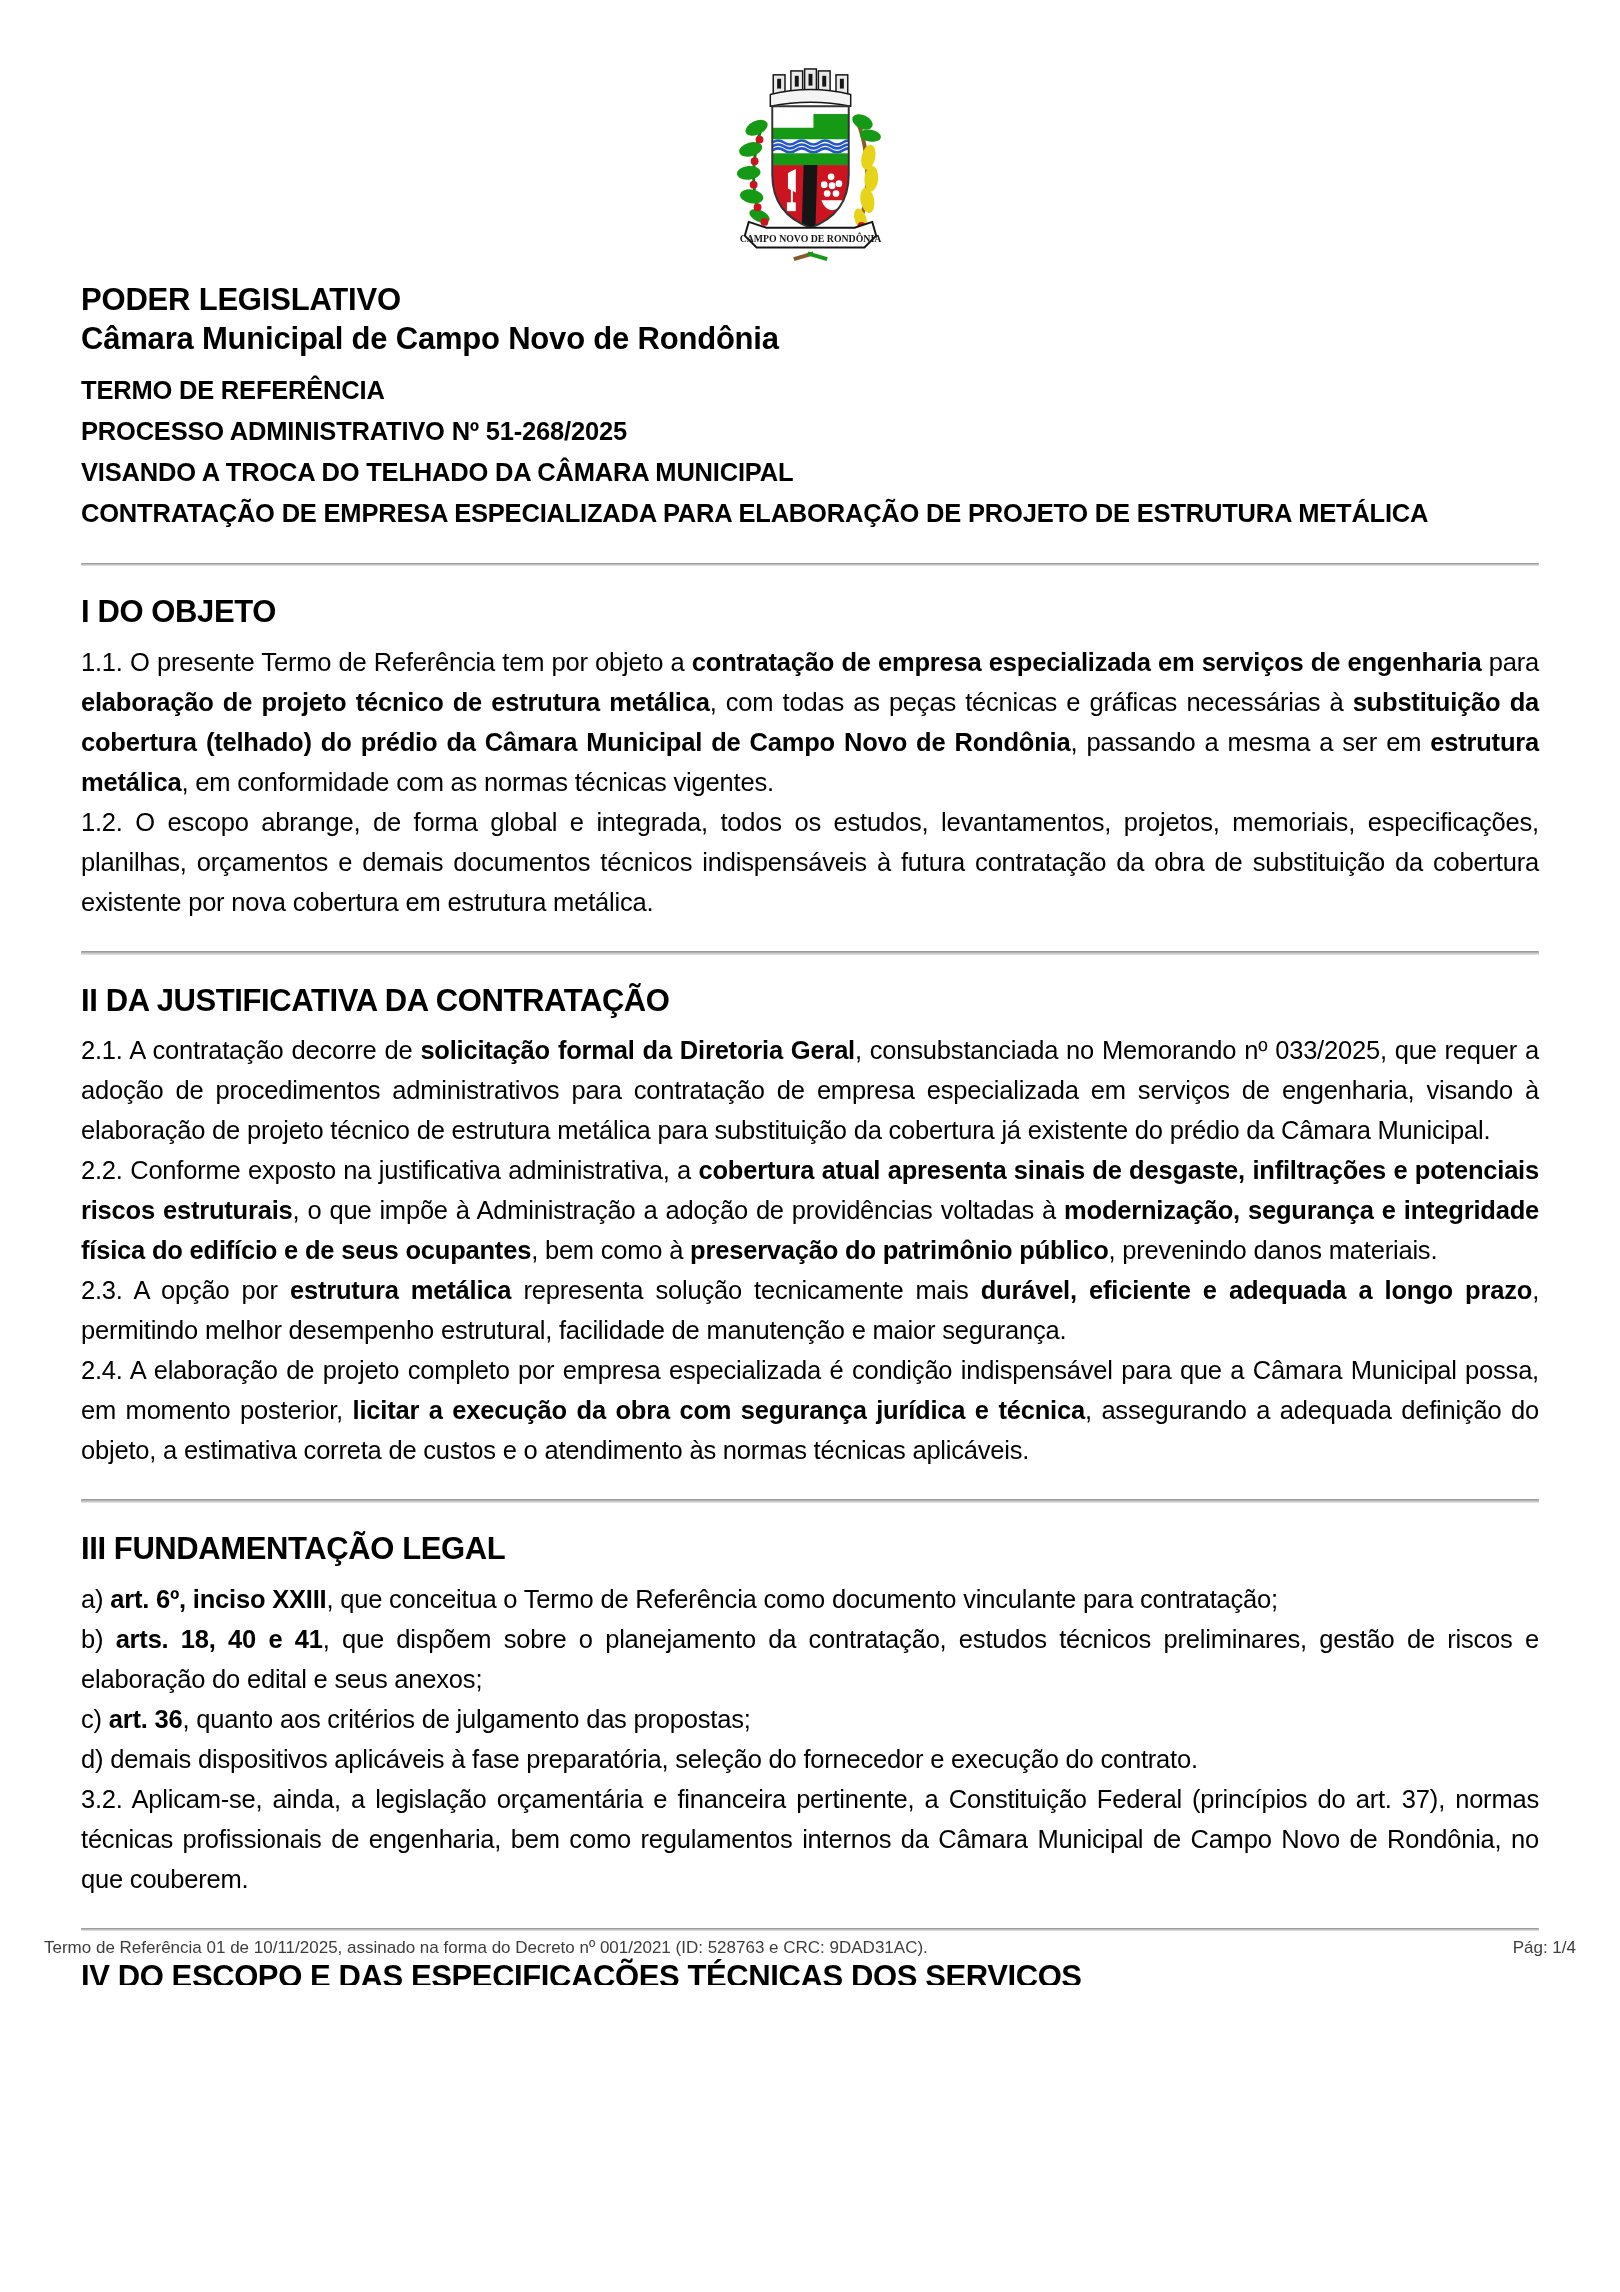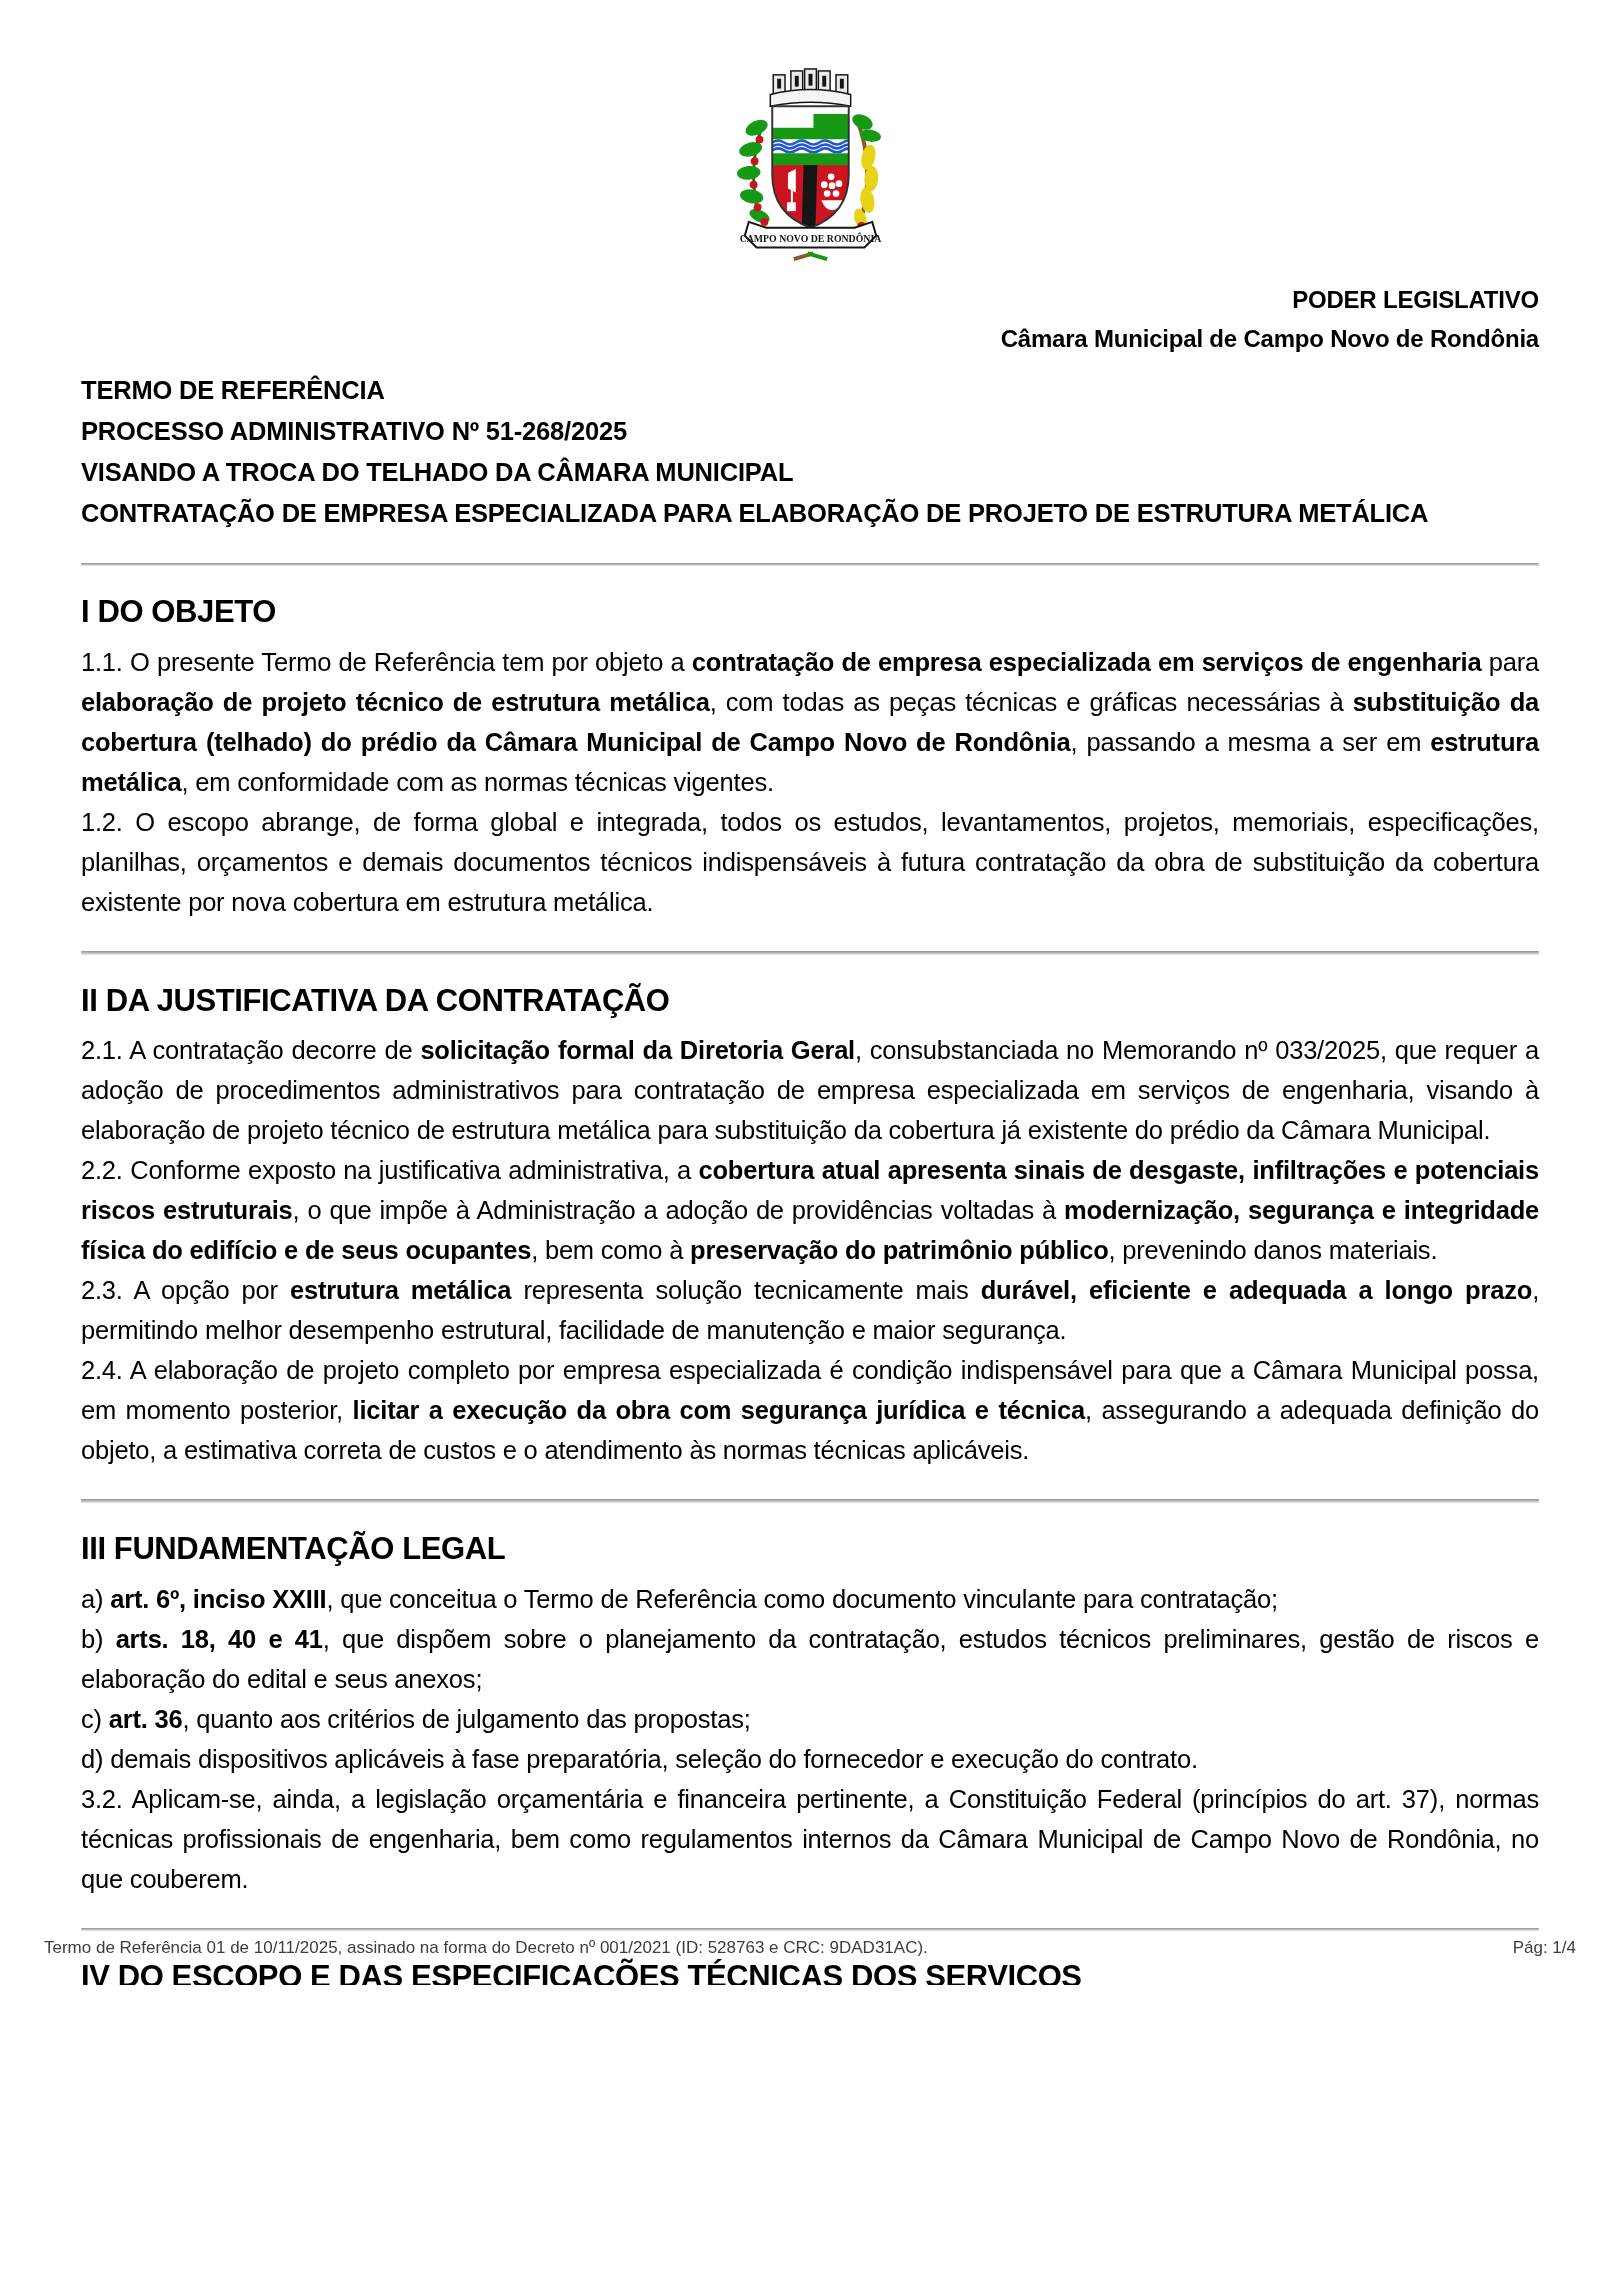--- a/index.html
+++ b/index.html
@@ -11,21 +11,21 @@
   }
   .page {
     position:relative;
     width:1620px; height:1985px;
     background:#ffffff;
     overflow:hidden;
     border-radius:23px;
   }
   .content { padding:0 81px; }
   .crest-wrap { text-align:center; padding-top:67px; line-height:0; }
-  .org { text-align:right; font-weight:bold; font-size:24px; line-height:39px; margin-top:11.8px; letter-spacing:-0.2px; }
+  .org { text-align:left; font-weight:bold; font-size:31px; line-height:39px; margin-top:11.8px; letter-spacing:-0.2px; }
   .title-block { margin-top:11.8px; font-weight:bold; font-size:25.5px; line-height:41px; letter-spacing:-0.2px; }
   .divider {
     height:3.9px;
     background:linear-gradient(#8e8e8e,#ececec);
     margin-top:29px;
     border-radius:1px;
   }
   .section-heading {
     font-size:31px; font-weight:bold;
     margin-top:28px; margin-bottom:11.8px;

